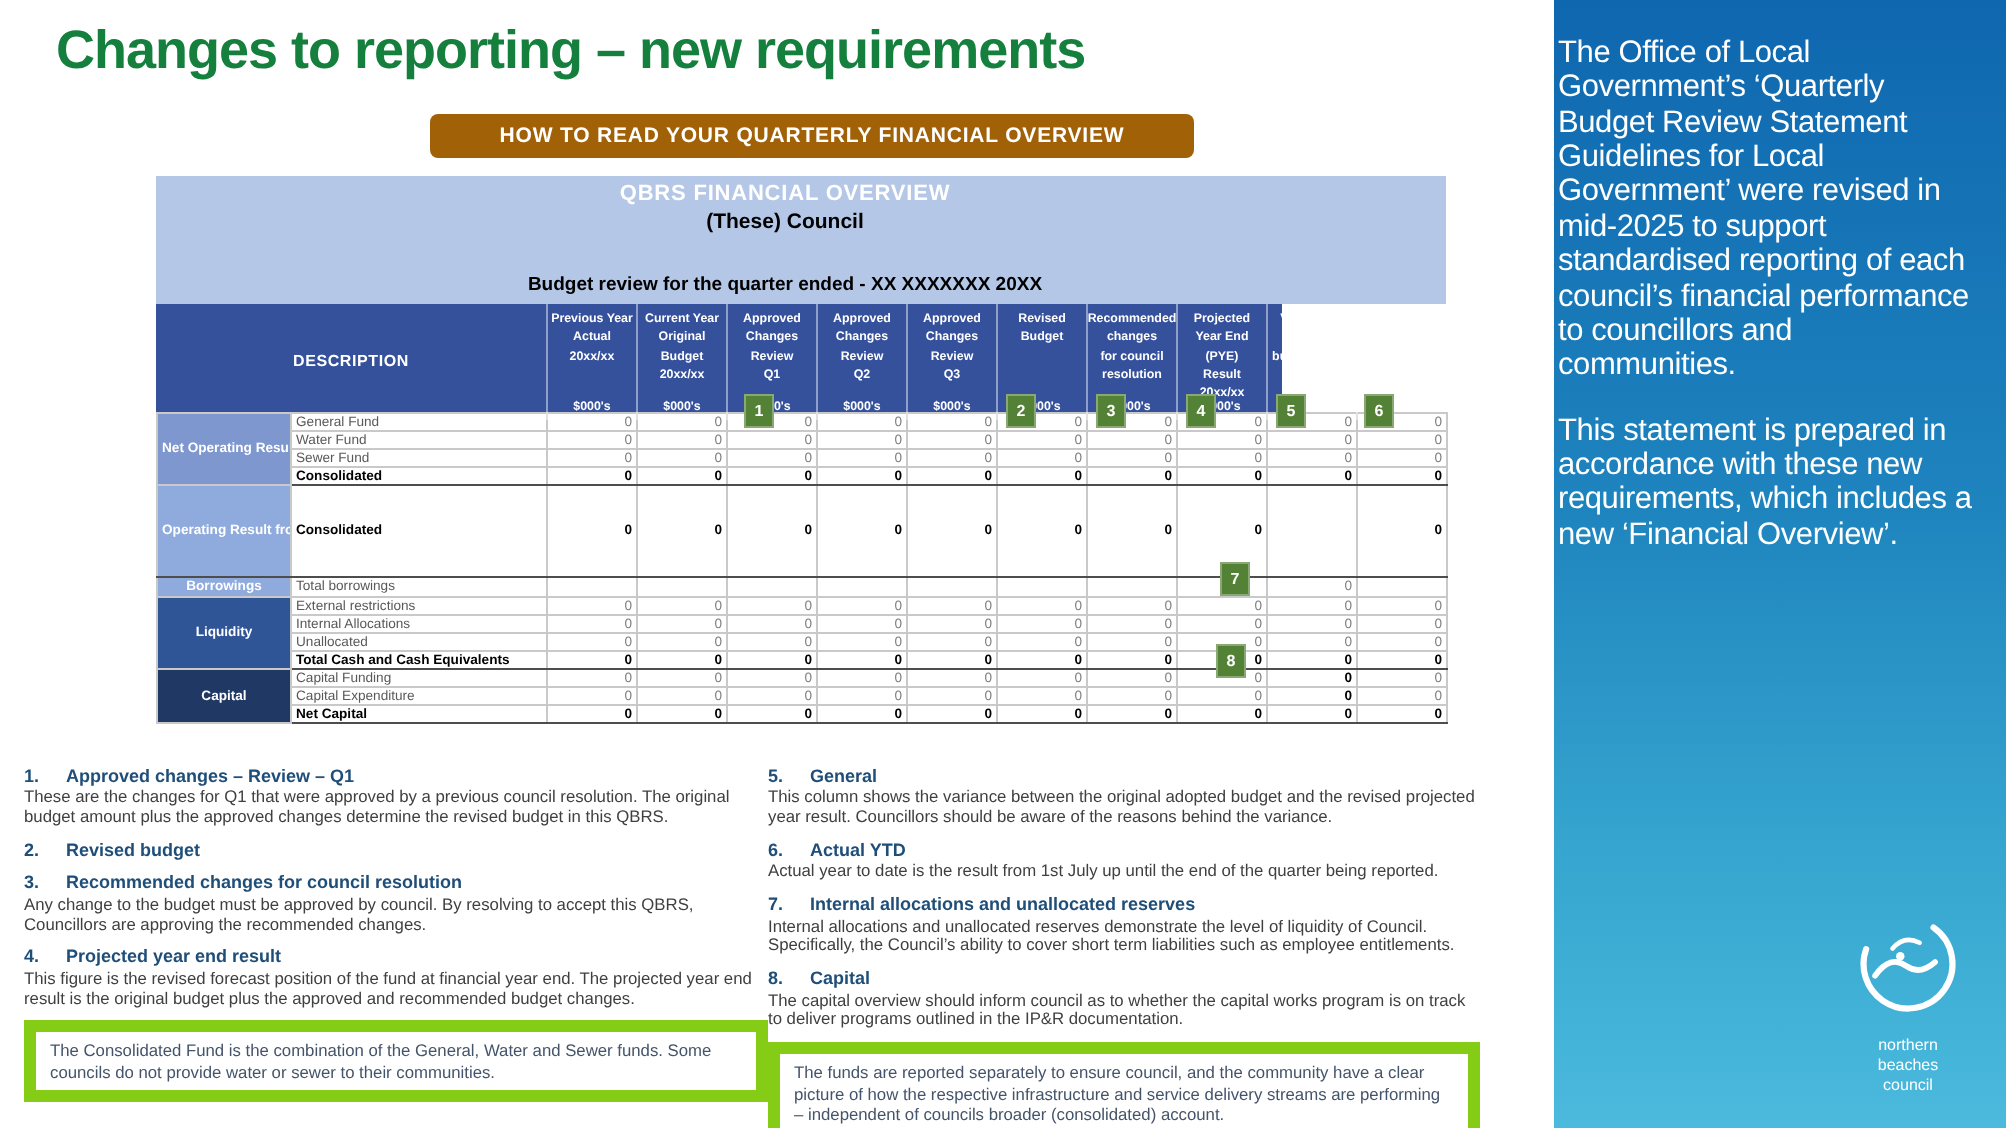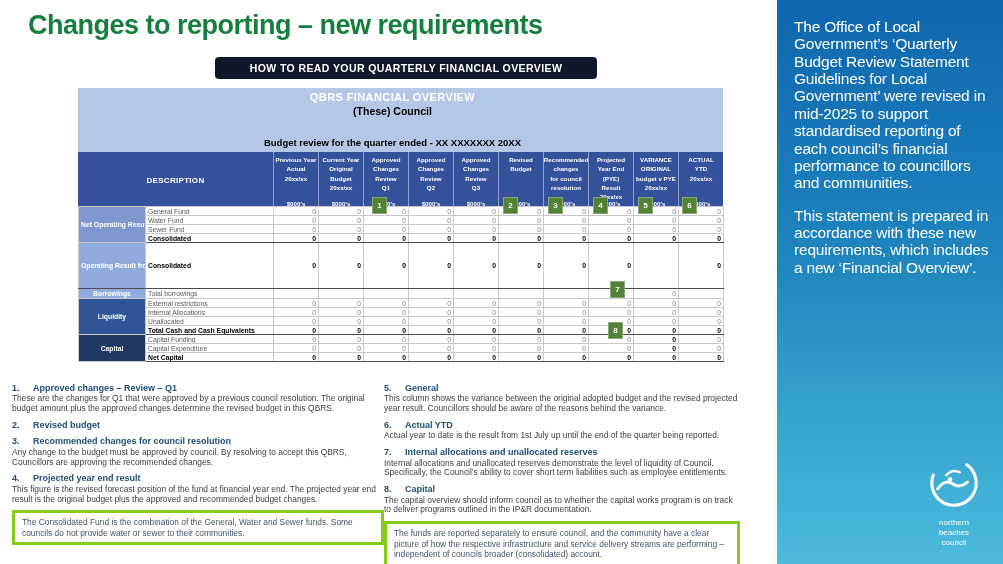--- a/index.html
+++ b/index.html
@@ -3,33 +3,33 @@
 <meta charset="utf-8">
 <style>
   * { margin:0; padding:0; box-sizing:border-box; }
   html,body { width:1003px; height:564px; }
   body { font-family:"Liberation Sans", sans-serif; background:#fff; position:relative; overflow:hidden; }
 
   .slide { position:absolute; inset:0; background:#fff; }
 
   .slide-title { position:absolute; left:28px; top:10px; font-size:27px; font-weight:bold; color:#15803d; letter-spacing:-0.5px; }
 
-  .banner { position:absolute; left:215px; top:57px; width:382px; height:22px; background:#0f172a; border-radius:4px;
+  .banner { position:absolute; left:215px; top:57px; width:382px; height:22px; background:#a16207; border-radius:4px;
             color:#fff; font-size:10.5px; font-weight:bold; letter-spacing:0.4px;
             display:flex; align-items:center; justify-content:center;text-align:center; }
 
   
   .table-wrap { position:absolute; left:78px; top:88px; width:648px; }
 
   .t-titleband { width:645px; background:#B4C7E7; text-align:center; padding:3px 16px 4px 0; }
   .t-title  { color:#fff; font-size:11px; font-weight:bold; letter-spacing:0.4px; }
   .t-sub    { color:#000; font-size:10.5px; font-weight:bold; margin-top:2px; }
   .t-sub2   { color:#000; font-size:9.5px; font-weight:bold; margin-top:20px; }
 
-  .t-head { display:grid; grid-template-columns:195px repeat(10,45px); width:645px; height:54px; background:#35519C; }
+  .t-head { display:grid; grid-template-columns:195px repeat(10,45px); width:563px; height:54px; background:#35519C; }
   .t-head .dcell { display:flex; align-items:center; justify-content:center; color:#fff; font-weight:bold; font-size:8px; letter-spacing:0.3px; }
   .t-head .hcell { border-left:1px solid rgba(255,255,255,0.45); color:#fff; font-weight:bold; font-size:6.2px;
                    display:flex; flex-direction:column; justify-content:space-between; align-items:center;
                    text-align:center; padding:3px 1px 2px 1px; }
   .t-head .hcell .lines { white-space:pre-line; line-height:1.5; }
   .t-head .hcell .unit  { line-height:1; }
 
   table.fin { border-collapse:collapse; table-layout:fixed; width:645px; border:1px solid #8c8c8c; }
   table.fin td { border:1px solid #c9c9c9; height:9px; padding:0 2px; font-size:6.8px; overflow:hidden; white-space:nowrap; }
   td.glabel { color:#fff; font-weight:bold; font-size:6.1px; text-align:center; line-height:1.35; white-space:normal; border:1px solid #fff; padding:1px 2px; }
@@ -44,26 +44,26 @@
              color:#fff; font-size:8px; font-weight:bold; display:flex; align-items:center; justify-content:center; z-index:5; }
 
   
   .annotations { position:absolute; left:12px; top:383px; width:752px; display:flex; }
   .ann-col { width:372px; }
   .ann-col.right { width:356px; }
   .ann { margin-bottom:6px; }
   .ann-h { color:#1F4E79; font-size:9px; font-weight:bold; line-height:1.15; margin-bottom:1px; }
   .ann-num { display:inline-block; width:21px; }
   .ann-b { color:#404040; font-size:8.4px; line-height:1.17; }
-  .note { border:3px solid #84cc16; color:#44546A; font-size:8.4px; line-height:1.25; padding:4px 7px; margin-top:5px; }
+  .note { border:6px solid #84cc16; color:#44546A; font-size:8.4px; line-height:1.25; padding:4px 7px; margin-top:5px; }
 
   
   .sidebar { position:absolute; left:777px; top:0; width:226px; height:564px;
              background:linear-gradient(180deg,#0F67AF 0%, #1E84BE 45%, #36A5CF 75%, #4BBADD 100%);
-             color:#fff; padding:18px 14px 0 17px; }
+             color:#fff; padding:18px 14px 0 2px; }
   .sidebar p { font-size:15.5px; line-height:1.12; margin-bottom:15px; overflow-wrap:break-word; letter-spacing:-0.2px; }
   .logo { position:absolute; right:16px; bottom:16px; width:66px; text-align:center; }
   .logo-text { color:#fff; font-size:8px; line-height:1.25; white-space:pre-line; margin-top:2px; }
 </style>
 </head>
 <body>
 
 <div class="slide">
 
   <div class="slide-title">Changes to reporting – new requirements</div>

